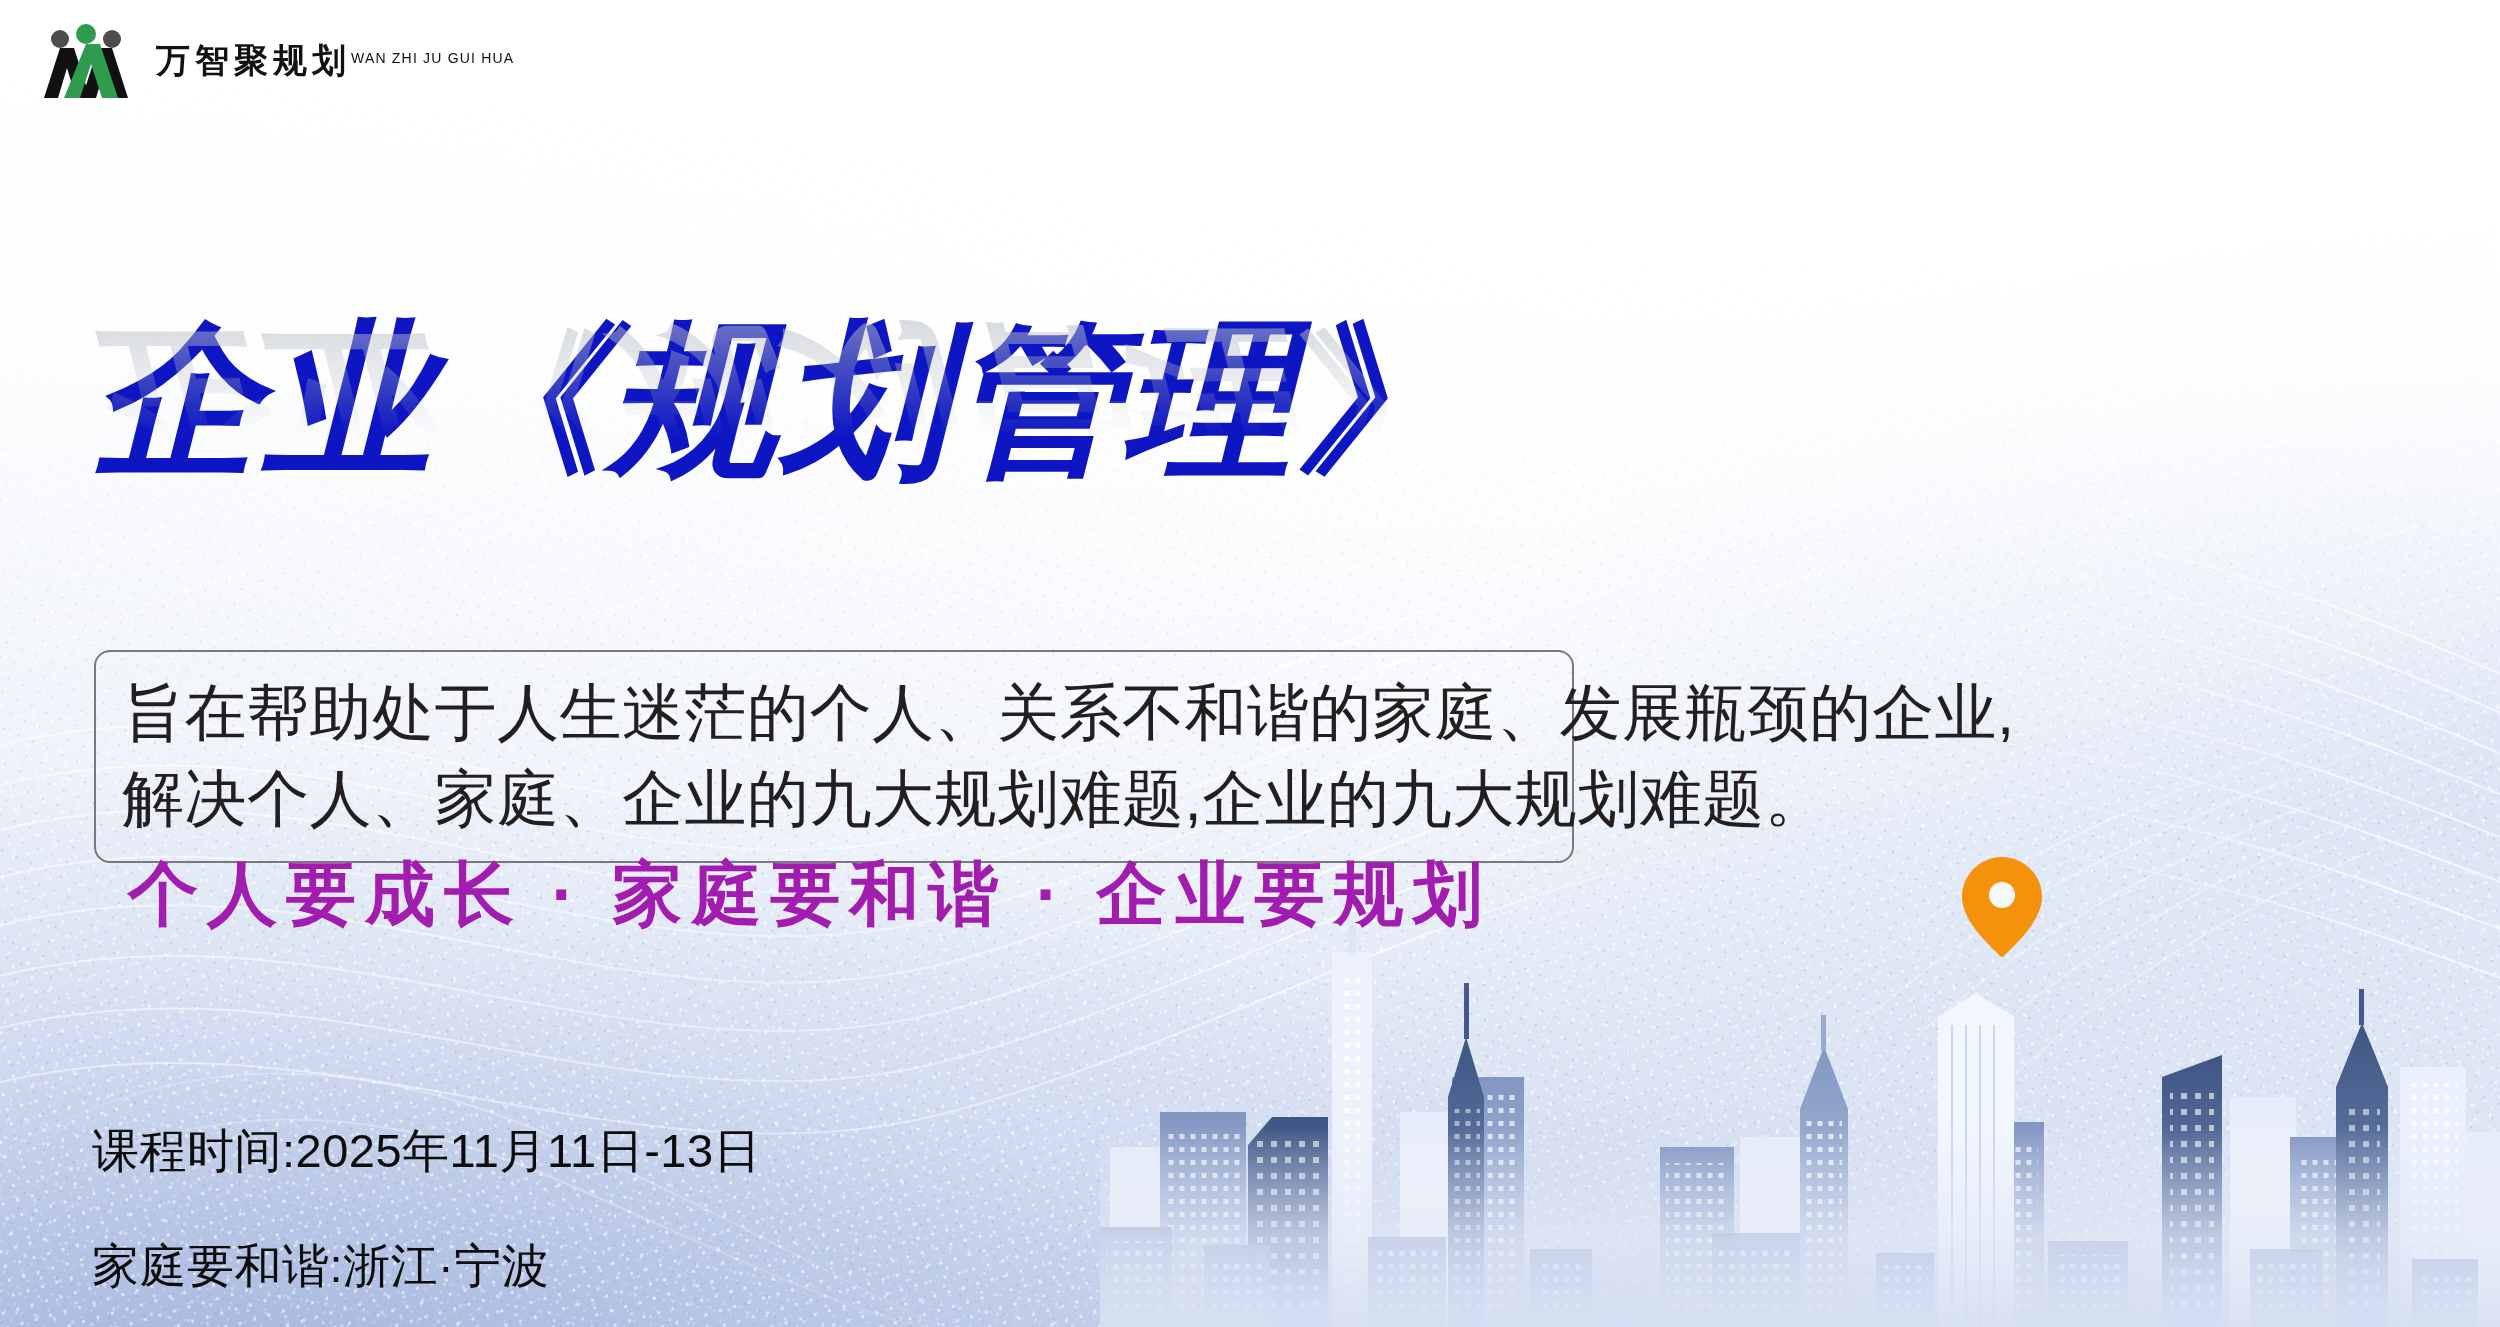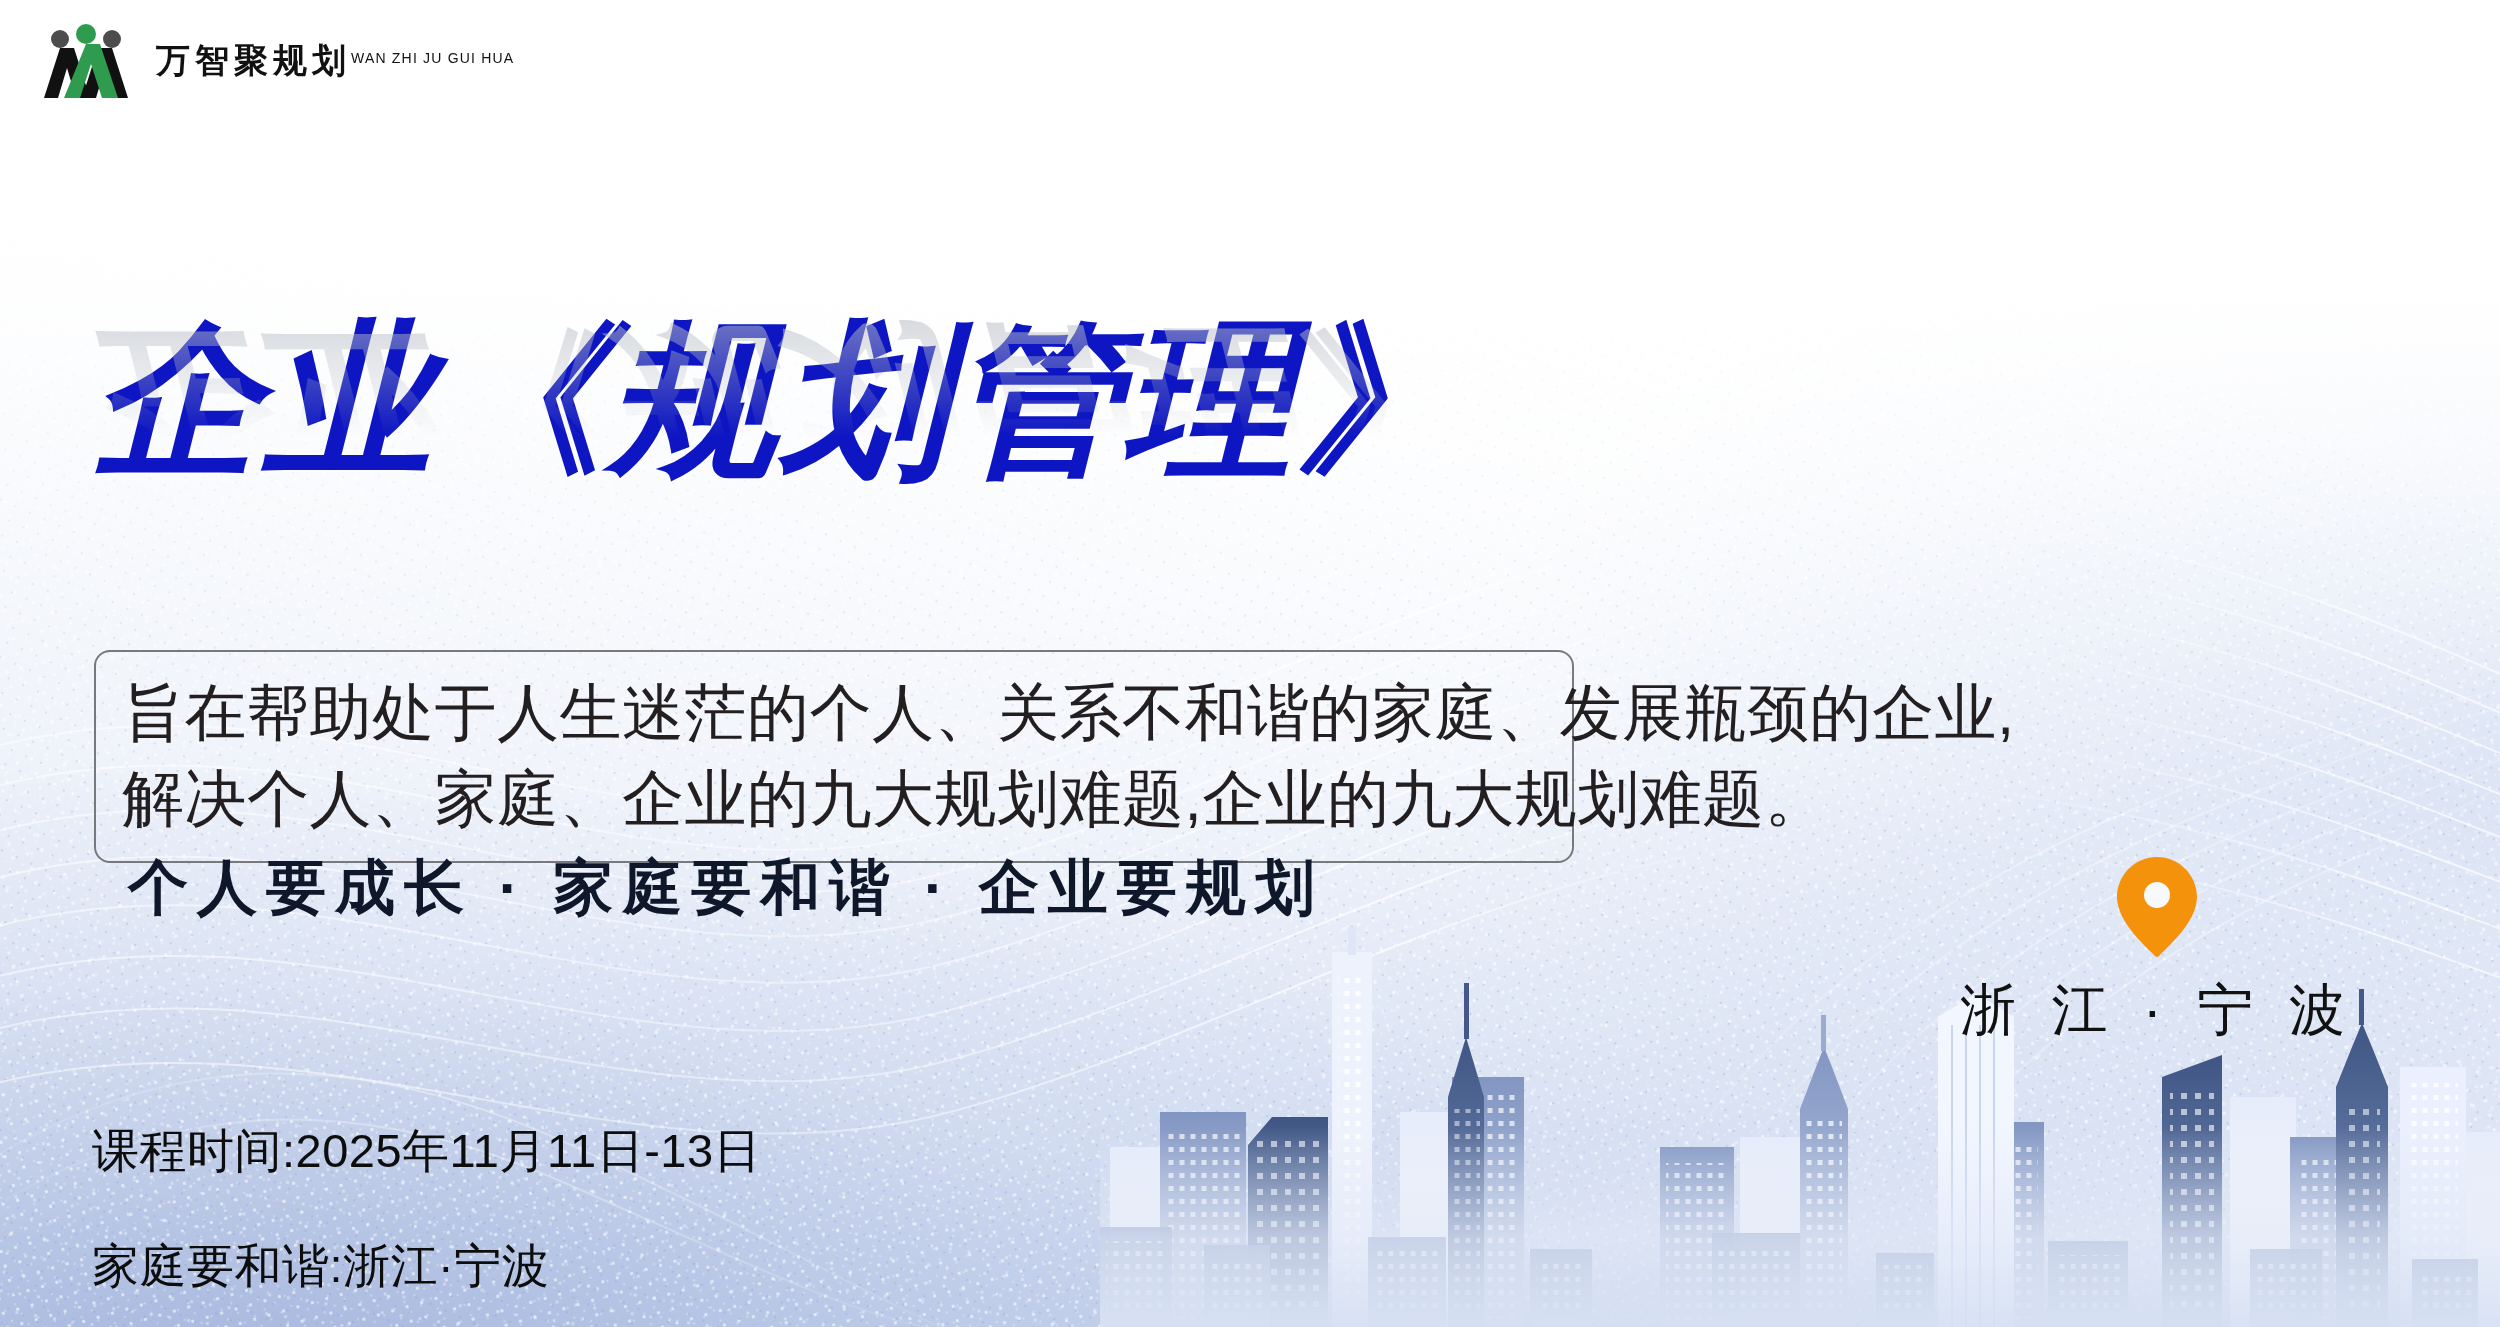--- a/index.html
+++ b/index.html
@@ -104,21 +104,21 @@
   .desc-line{
     font-family:"Liberation Sans","DejaVu Sans",sans-serif;
     font-size:62px;line-height:1.38;color:#231f20;letter-spacing:.5px;
     white-space:nowrap;
   }
 
   
   .tagline{
     position:absolute;left:128px;top:848px;
     font-family:"Liberation Sans","DejaVu Sans",sans-serif;
-    font-weight:700;font-size:60px;letter-spacing:9px;color:#0f172a;
+    font-weight:700;font-size:70px;letter-spacing:9px;color:#a21caf;
     white-space:nowrap;
   }
 
   
   .course{
     position:absolute;left:92px;top:1120px;
     display:flex;flex-direction:column;gap:52px;
   }
   .course-line{
     font-family:"Liberation Sans","DejaVu Sans",sans-serif;
@@ -339,16 +339,15 @@
   <div class="course">
     <div class="course-line">课程时间:2025年11月11日-13日</div>
     <div class="course-line">家庭要和谐:浙江·宁波</div>
   </div>
 
   <div class="loc">
     <svg class="loc-pin" viewBox="0 0 84 104">
       <path d="M42 2 C20 2 2 20 2 42 C2 68 34 94 40 101 a3 3 0 0 0 4 0 C50 94 82 68 82 42 C82 20 64 2 42 2 Z" fill="#f5920b"></path>
       <circle cx="42" cy="40" r="13" fill="#f7f9fd"></circle>
     </svg>
-    <div class="loc-text">浙 江 · 宁 波</div>
   </div>
 
 </div>
 
 </body></html>

